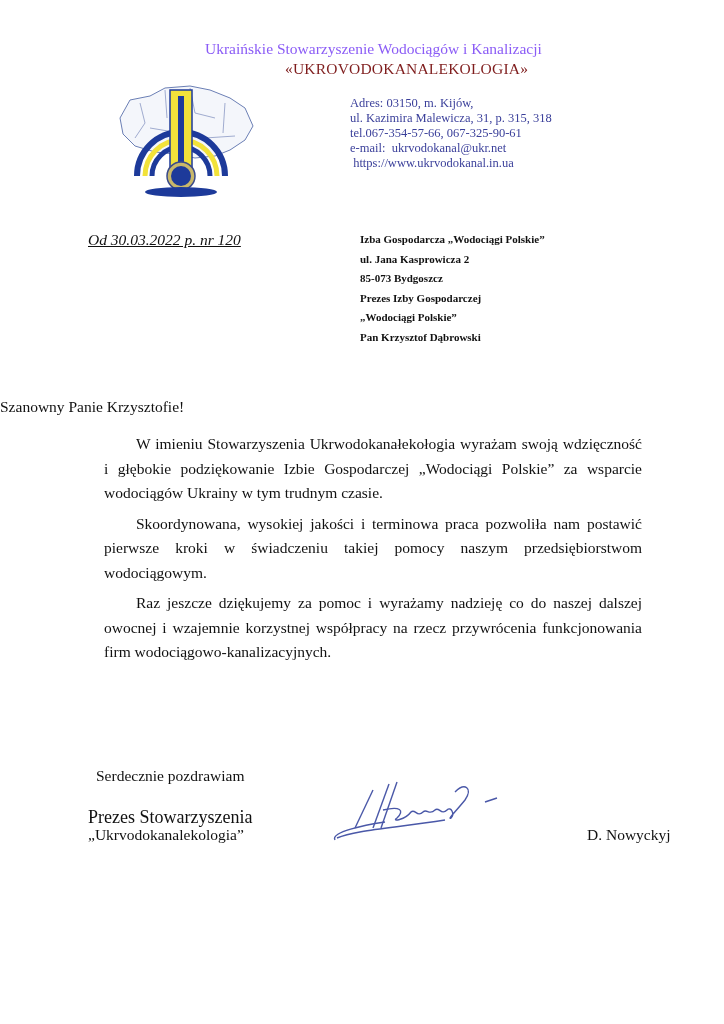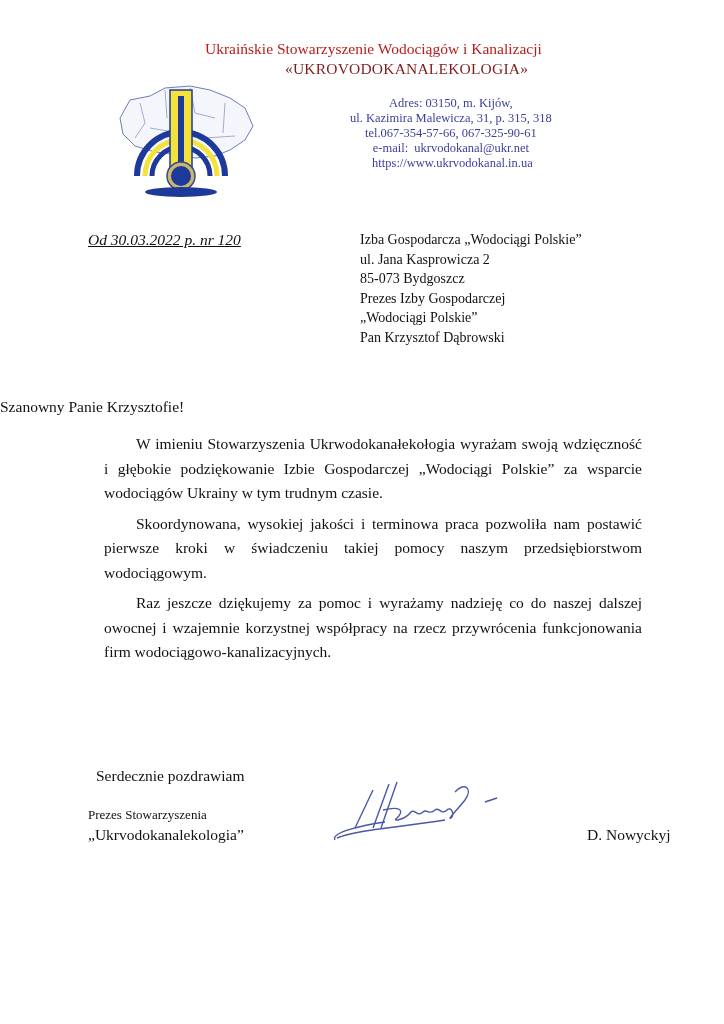--- a/index.html
+++ b/index.html
@@ -1,30 +1,30 @@
 <!DOCTYPE html>
 <html><head>
 <meta charset="utf-8">
 <style>
   html, body { margin:0; padding:0; background:#ffffff; }
   body { width:724px; height:1024px; position:relative; overflow:hidden;
          font-family:"Liberation Serif", "DejaVu Serif", serif; color:#111; }
-  .org-name { position:absolute; left:205px; top:40px; font-size:15.5px; color:#b91c1c; white-space:nowrap; }
+  .org-name { position:absolute; left:205px; top:40px; font-size:15.5px; color:#8b5cf6; white-space:nowrap; }
   .org-short { position:absolute; left:285px; top:60px; font-size:15.5px; color:#7f1d1d; white-space:nowrap; letter-spacing:0.2px;text-align:center; }
   .logo { position:absolute; left:95px; top:78px; width:170px; height:120px; }
-  .contacts { position:absolute; left:350px; top:96px; font-size:12.5px; color:#3a3f9a; line-height:15px;text-align:center; }
+  .contacts { position:absolute; left:350px; top:96px; font-size:12.5px; color:#3a3f9a; line-height:15px; }
   .contacts div { white-space:nowrap; }
   .ref { position:absolute; left:88px; top:231px; font-size:15.5px; font-style:italic; text-decoration:underline; white-space:nowrap; }
-  .recipient { position:absolute; left:360px; top:230px; font-size:14px; font-weight:normal; line-height:19.5px; }
+  .recipient { position:absolute; left:360px; top:230px; font-size:11px; font-weight:bold; line-height:19.5px; }
   .recipient div { white-space:nowrap; }
   .salutation { position:absolute; left:0; width:572px; top:398px; text-align:left; font-size:15.5px; }
   .body { position:absolute; left:88px; width:538px; top:432px; font-size:15.5px; line-height:24.5px; text-align:justify;margin-left:16px; }
   .body p { margin:0 0 6px 0; text-indent:32px; }
   .closing { position:absolute; left:88px; top:767px; font-size:15.5px; white-space:nowrap;margin-left:8px; }
-  .title1 { position:absolute; left:88px; top:807px; font-size:13px; white-space:nowrap; }
+  .title1 { position:absolute; left:88px; top:807px; font-size:18px; white-space:nowrap; }
   .title2 { position:absolute; left:88px; top:826px; font-size:15.5px; white-space:nowrap; }
   .signature { position:absolute; left:325px; top:770px; width:200px; height:80px; }
   .signer { position:absolute; left:587px; top:826px; font-size:15.5px; white-space:nowrap; }
 </style>
 </head>
 <body>
 
 <div class="org-name">Ukraińskie Stowarzyszenie Wodociągów i Kanalizacji</div>
 <div class="org-short">«UKROVODOKANALEKOLOGIA»</div>
 

